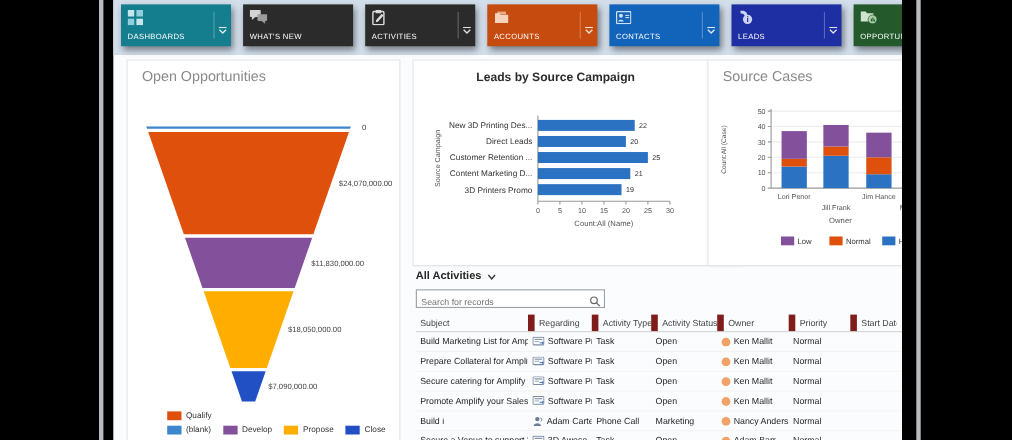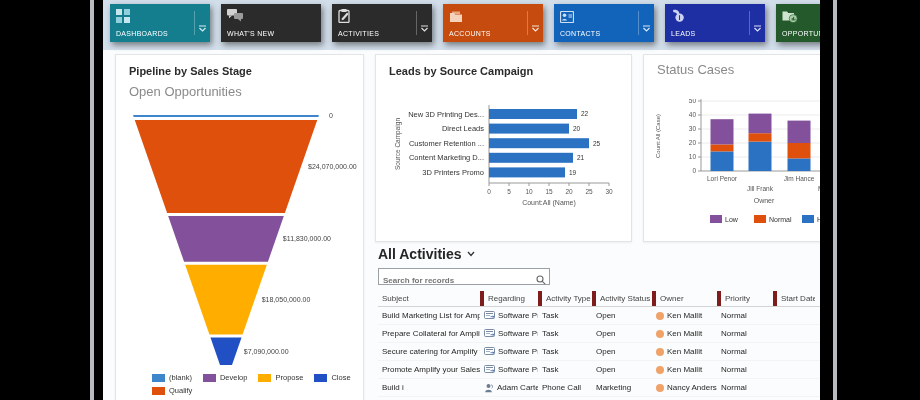--- a/index.html
+++ b/index.html
@@ -10,38 +10,38 @@
   .edge-right{left:833px;}
   .viewport{position:absolute;left:103px;top:0;width:717px;height:400px;background:#fbfcfd;overflow:hidden;}
   .topstrip{position:absolute;left:0;top:0;width:100%;height:50px;background:#d2deea;}
   .tile{position:absolute;top:4px;height:38px;width:100px;box-shadow:2px 3px 6px rgba(0,0,0,.45);color:#fff;cursor:pointer;}
   .tile-icon{position:absolute;left:6px;top:5px;}
   .tile-label{position:absolute;left:6px;bottom:5px;font-size:7px;letter-spacing:.3px;white-space:nowrap;}
   .tile-sep{position:absolute;right:15px;top:7px;bottom:7px;width:1px;background:rgba(255,255,255,.28);}
   .tile-chevron{position:absolute;right:3px;top:15px;}
   .card{position:absolute;background:#fff;border:1px solid #e3e4e6;box-shadow:0 1px 2px rgba(0,0,0,.06);}
   #card-pipeline{left:12px;top:54px;width:247px;height:345px;}
-  #card-leads{left:272px;top:54px;width:255px;height:186px;}
+  #card-leads{left:272px;top:54px;width:255px;height:186px;padding-left:44px;}
   #card-cases{left:540px;top:54px;width:192px;height:186px;}
   .card h3{margin:10px 0 0 13px;font-size:11px;color:#2b2b2b;font-weight:bold;}
   .card .sub{margin:7px 0 0 13px;font-size:13px;color:#8a8a8a;}
   #funnel-svg{position:absolute;left:0;top:56px;}
   #leads-svg,#cases-svg{position:absolute;left:0;top:44px;}
   #funnel-legend{position:absolute;left:36px;top:318px;font-size:7.5px;color:#333;}
   .lg-row{display:flex;gap:11px;margin-bottom:4px;align-items:center;}
   .lg-item{display:flex;align-items:center;gap:4px;white-space:nowrap;}
   .lg-swatch{width:13px;height:8px;display:inline-block;flex:0 0 auto;}
   .activities{position:absolute;left:275px;top:246px;width:443px;height:154px;}
-  .act-header{font-size:14px;font-weight:bold;color:#262626;display:flex;align-items:center;gap:5px;cursor:pointer;}
+  .act-header{font-size:10px;font-weight:bold;color:#262626;display:flex;align-items:center;gap:5px;cursor:pointer;}
   .searchbox{position:relative;margin-top:6px;width:170px;height:15px;border:1px solid #9aa0a6;background:#fff;}
-  .searchbox input{border:0;outline:0;width:152px;height:13px;font-size:8px;padding:0 0 0 4px;color:#333;font-family:inherit;background:transparent;font-weight:bold;}
+  .searchbox input{border:0;outline:0;width:152px;height:13px;font-size:8px;padding:0 0 0 4px;color:#333;font-family:inherit;background:transparent;}
   .search-icon{position:absolute;right:3px;top:2px;}
   .grid-header,.grid-row{display:grid;grid-template-columns:102px 58px 54px 60px 65px 56px 42px;}
   .grid-header{margin-top:6px;border-bottom:1px solid #d4d4d4;}
-  .gh-cell{font-size:8px;color:#444;padding:3px 2px 3px 4px;border-left:4px solid #7f1d1d;white-space:nowrap;overflow:hidden;cursor:pointer;}
+  .gh-cell{font-size:8px;color:#444;padding:3px 2px 3px 4px;border-left:6px solid #7f1d1d;white-space:nowrap;overflow:hidden;cursor:pointer;}
   .gh-cell:first-child{border-left:0;}
   .grid-row{height:17px;align-items:center;border-bottom:1px solid #f4f4f4;cursor:pointer;}
   .gr-cell{font-size:8px;color:#262626;padding-left:4px;white-space:nowrap;overflow:hidden;display:flex;align-items:center;gap:3px;}
   .avatar{width:8px;height:8px;border-radius:50%;background:#f0a269;flex:0 0 auto;}
   svg text{font-family:"Liberation Sans",sans-serif;}
 </style>
 </head>
 <body>
 
 <div class="stage">
@@ -134,57 +134,56 @@
                 <rect x="9.7" y="8" width="1" height="2.5" fill="#24592C"></rect>
                 <rect x="11.1" y="6.9" width="1" height="3.6" fill="#24592C"></rect>
                 <rect x="12.5" y="8.7" width="1" height="1.8" fill="#24592C"></rect>
               </svg></span>
             <span class="tile-label">OPPORTUNITIES</span>
           </div>
         </div>
     </div>
 
     <section class="card" id="card-pipeline">
-      <h3>Pipeline by Sales Stage</h3>
       <div class="sub">Open Opportunities</div>
       <svg id="funnel-svg" width="247" height="260">
           <polygon points="17,4 203,4 202.304,6 17.695999999999998,6" fill="#3E86CC"></polygon>
           <text x="213" y="7" font-size="7" fill="#444">0</text>
           <polygon points="18.739999999999995,9 201.26,9 168.8743355176933,102.06225425950197 51.12566448230668,102.06225425950197" fill="#DF500D"></polygon>
           <text x="192.06716775884667" y="58.031127129750985" font-size="7" fill="#444">$24,070,000.00</text>
           <polygon points="52.169664482306686,105.06225425950197 167.8303355176933,105.06225425950197 151.91332634338139,150.8007863695937 68.08667365661861,150.8007863695937" fill="#83509B"></polygon>
           <text x="166.87183093053736" y="130.43152031454784" font-size="7" fill="#444">$11,830,000.00</text>
           <polygon points="69.13067365661861,153.8007863695937 150.86932634338137,153.8007863695937 126.58344167758847,223.5878112712975 93.41655832241153,223.5878112712975" fill="#FFAE00"></polygon>
           <text x="145.72638401048494" y="191.19429882044562" font-size="7" fill="#444">$18,050,000.00</text>
           <polygon points="94.46055832241153,226.5878112712975 125.53944167758847,226.5878112712975 116,254 104,254" fill="#2150C4"></polygon>
           <text x="127.76972083879423" y="242.79390563564874" font-size="7" fill="#444">$7,090,000.00</text>
         </svg>
       <div id="funnel-legend">
           <div class="lg-row">
             <span class="lg-item">
+              <span class="lg-swatch" style="background:#DF500D"></span>
+              <span>Qualify</span>
+            </span>
+          </div>
+          <div class="lg-row">
+            <span class="lg-item">
               <span class="lg-swatch" style="background:#3E86CC"></span>
               <span>(blank)</span>
             </span>
             <span class="lg-item">
               <span class="lg-swatch" style="background:#83509B"></span>
               <span>Develop</span>
             </span>
             <span class="lg-item">
               <span class="lg-swatch" style="background:#FFAE00"></span>
               <span>Propose</span>
             </span>
             <span class="lg-item">
               <span class="lg-swatch" style="background:#2150C4"></span>
               <span>Close</span>
-            </span>
-          </div>
-          <div class="lg-row">
-            <span class="lg-item">
-              <span class="lg-swatch" style="background:#DF500D"></span>
-              <span>Qualify</span>
             </span>
           </div>
         </div>
     </section>
 
     <section class="card" id="card-leads">
       <h3>Leads by Source Campaign</h3>
       <svg id="leads-svg" width="255" height="142">
           <line x1="113" y1="6" x2="113" y2="84" stroke="#999" stroke-width="1"></line>
           <line x1="113" y1="84" x2="233" y2="84" stroke="#999" stroke-width="1"></line>
@@ -216,21 +215,21 @@
           <rect x="113" y="53.8" width="84" height="10" fill="#2B73C2"></rect>
           <text x="108" y="61.4" font-size="7.5" fill="#333" text-anchor="end">Content Marketing D...</text>
           <text x="201" y="61.199999999999996" font-size="6.5" fill="#333">21</text>
           <rect x="113" y="68.4" width="76" height="10" fill="#2B73C2"></rect>
           <text x="108" y="76" font-size="7.5" fill="#333" text-anchor="end">3D Printers Promo</text>
           <text x="193" y="75.80000000000001" font-size="6.5" fill="#333">19</text>
         </svg>
     </section>
 
     <section class="card" id="card-cases">
-      <div class="sub">Status Cases</div>
+      <div class="sub">Source Cases</div>
       <svg id="cases-svg" width="192" height="142">
           <line x1="57" y1="58" x2="188" y2="58" stroke="#ececec" stroke-width="1"></line>
           <line x1="57" y1="44" x2="188" y2="44" stroke="#ececec" stroke-width="1"></line>
           <line x1="57" y1="30" x2="188" y2="30" stroke="#ececec" stroke-width="1"></line>
           <line x1="57" y1="16" x2="188" y2="16" stroke="#ececec" stroke-width="1"></line>
           <line x1="57" y1="2" x2="188" y2="2" stroke="#ececec" stroke-width="1"></line>
           <line x1="57" y1="0" x2="57" y2="72" stroke="#999" stroke-width="1"></line>
           <line x1="57" y1="72" x2="188" y2="72" stroke="#999" stroke-width="1"></line>
           <line x1="54" y1="72" x2="57" y2="72" stroke="#999" stroke-width="1"></line>
           <text x="52" y="74.4" font-size="6.5" fill="#555" text-anchor="end">0</text>

